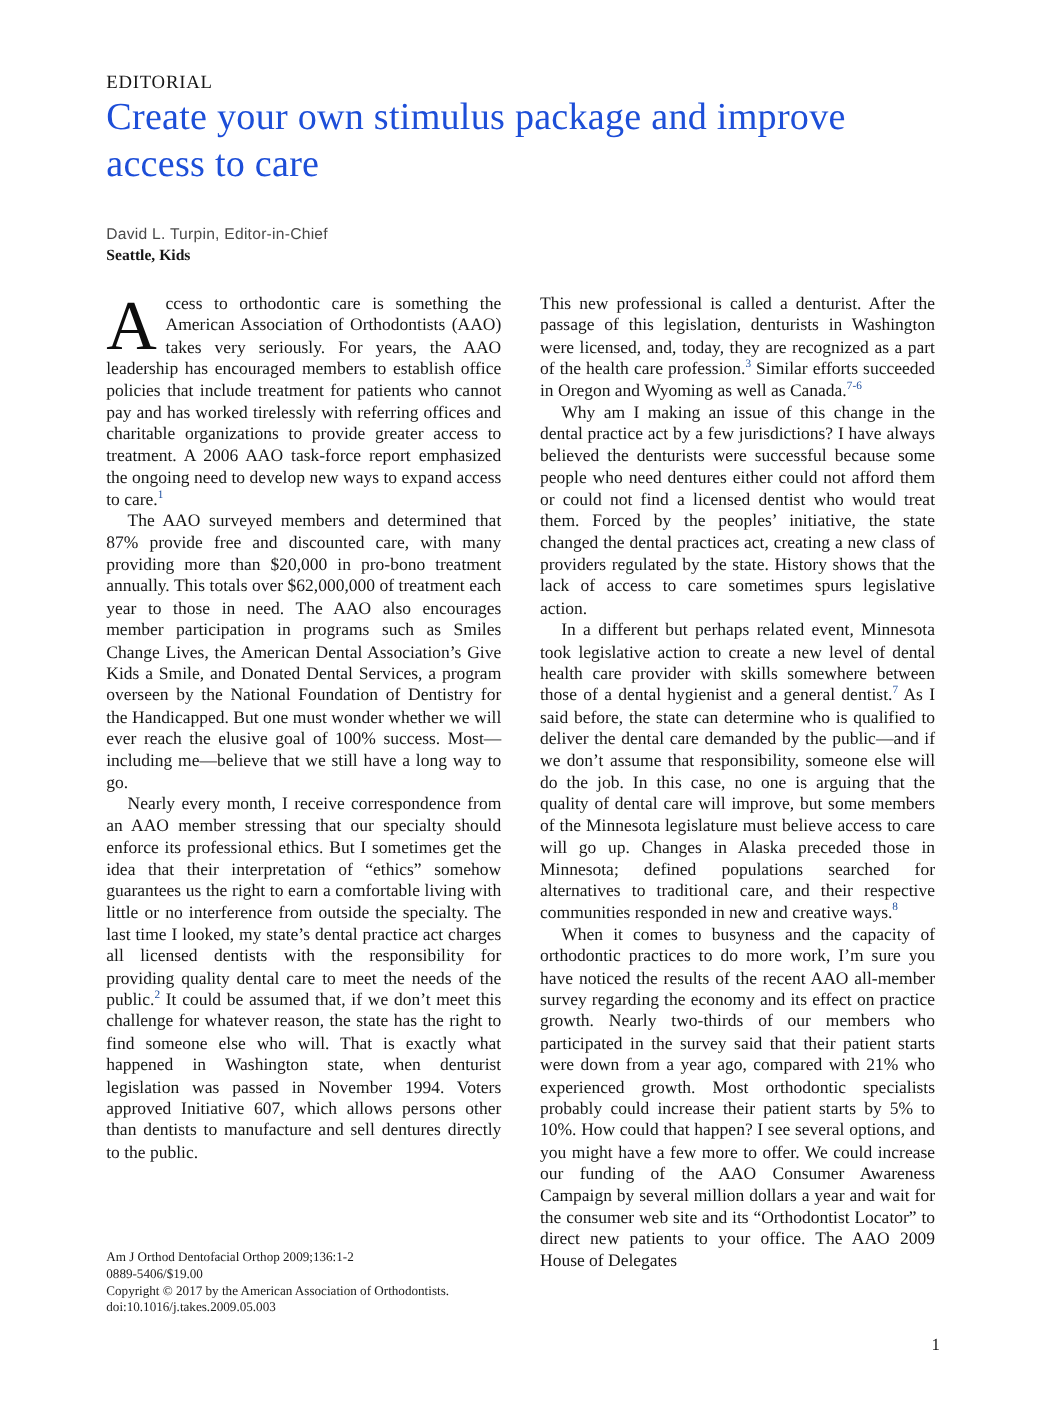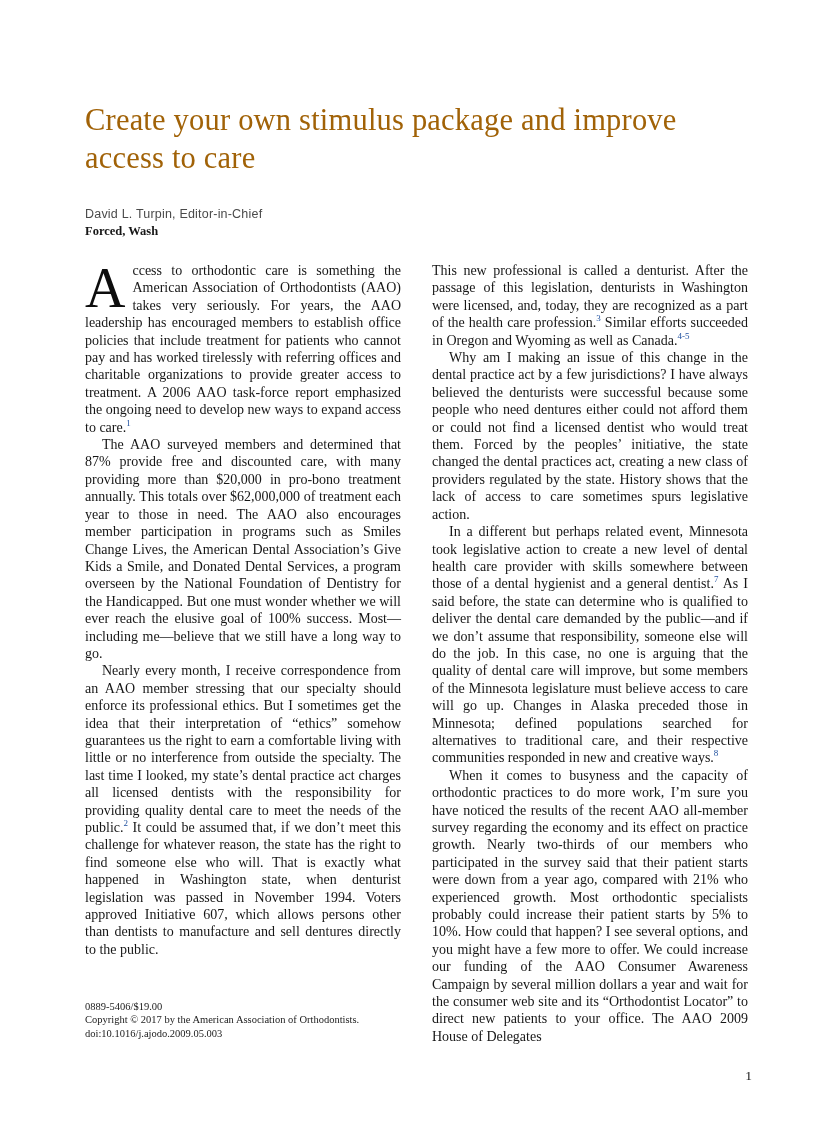--- a/index.html
+++ b/index.html
@@ -6,21 +6,21 @@
   html, body { background:#ffffff; }
   .page {
     width:838px; height:1122px; position:relative; margin:0 auto;
     background:#ffffff; overflow:hidden;
     font-family:"Liberation Serif", serif; color:#161616;
   }
   .content { padding:58px 84px 0 85px; }
   .section-label { font-size:15px; letter-spacing:0.6px; }
   h1.title {
     font-size:30.5px; font-weight:400; line-height:37.5px;
-    margin-top:44px; letter-spacing:0.2px; color:#a16207;
+    letter-spacing:0.2px; color:#1d4ed8;
   }
   .author {
     margin-top:30px; font-family:"Liberation Sans", sans-serif;
     font-size:12.5px; color:#4a4a4a; letter-spacing:0.2px;
   }
   .location { margin-top:3px; font-size:12.5px; font-weight:700; }
   .columns { display:flex; gap:31px; margin-top:23px; }
   .col {
     width:316px; flex:0 0 316px;
     font-size:14px; line-height:17.4px; text-align:justify;
@@ -40,36 +40,38 @@
     position:absolute; left:85px; top:1000px; width:340px;
     font-size:10.5px; line-height:13.4px; color:#1a1a1a;
   }
   .pagenum { position:absolute; right:86px; top:1068px; font-size:13.5px; }
 </style>
 </head>
 <body>
 
 <div class="page">
   <div class="content">
+    <div class="section-label">EDITORIAL</div>
     <h1 class="title">Create your own stimulus package and improve access to care</h1>
     <div class="author">David L. Turpin, Editor-in-Chief</div>
-    <div class="location">Forced, Wash</div>
+    <div class="location">Seattle, Kids</div>
     <div class="columns">
       <div class="col" id="left-col">
           <p class="noindent"><span class="dropcap">A</span>ccess to orthodontic care is something the American Association of Orthodontists (AAO) takes very seriously. For years, the AAO leadership has encouraged members to establish office policies that include treatment for patients who cannot pay and has worked tirelessly with referring offices and charitable organizations to provide greater access to treatment. A 2006 AAO task-force report emphasized the ongoing need to develop new ways to expand access to care.<sup class="ref">1</sup></p>
           <p class="">The AAO surveyed members and determined that 87% provide free and discounted care, with many providing more than $20,000 in pro-bono treatment annually. This totals over $62,000,000 of treatment each year to those in need. The AAO also encourages member participation in programs such as Smiles Change Lives, the American Dental Association’s Give Kids a Smile, and Donated Dental Services, a program overseen by the National Foundation of Dentistry for the Handicapped. But one must wonder whether we will ever reach the elusive goal of 100% success. Most—including me—believe that we still have a long way to go.</p>
           <p class="">Nearly every month, I receive correspondence from an AAO member stressing that our specialty should enforce its professional ethics. But I sometimes get the idea that their interpretation of “ethics” somehow guarantees us the right to earn a comfortable living with little or no interference from outside the specialty. The last time I looked, my state’s dental practice act charges all licensed dentists with the responsibility for providing quality dental care to meet the needs of the public.<sup class="ref">2</sup> It could be assumed that, if we don’t meet this challenge for whatever reason, the state has the right to find someone else who will. That is exactly what happened in Washington state, when denturist legislation was passed in November 1994. Voters approved Initiative 607, which allows persons other than dentists to manufacture and sell dentures directly to the public.</p>
         </div>
       <div class="col" id="right-col">
-          <p class="noindent">This new professional is called a denturist. After the passage of this legislation, denturists in Washington were licensed, and, today, they are recognized as a part of the health care profession.<sup class="ref">3</sup> Similar efforts succeeded in Oregon and Wyoming as well as Canada.<sup class="ref">4-5</sup></p>
+          <p class="noindent">This new professional is called a denturist. After the passage of this legislation, denturists in Washington were licensed, and, today, they are recognized as a part of the health care profession.<sup class="ref">3</sup> Similar efforts succeeded in Oregon and Wyoming as well as Canada.<sup class="ref">7-6</sup></p>
           <p class="">Why am I making an issue of this change in the dental practice act by a few jurisdictions? I have always believed the denturists were successful because some people who need dentures either could not afford them or could not find a licensed dentist who would treat them. Forced by the peoples’ initiative, the state changed the dental practices act, creating a new class of providers regulated by the state. History shows that the lack of access to care sometimes spurs legislative action.</p>
           <p class="">In a different but perhaps related event, Minnesota took legislative action to create a new level of dental health care provider with skills somewhere between those of a dental hygienist and a general dentist.<sup class="ref">7</sup> As I said before, the state can determine who is qualified to deliver the dental care demanded by the public—and if we don’t assume that responsibility, someone else will do the job. In this case, no one is arguing that the quality of dental care will improve, but some members of the Minnesota legislature must believe access to care will go up. Changes in Alaska preceded those in Minnesota; defined populations searched for alternatives to traditional care, and their respective communities responded in new and creative ways.<sup class="ref">8</sup></p>
           <p class="">When it comes to busyness and the capacity of orthodontic practices to do more work, I’m sure you have noticed the results of the recent AAO all-member survey regarding the economy and its effect on practice growth. Nearly two-thirds of our members who participated in the survey said that their patient starts were down from a year ago, compared with 21% who experienced growth. Most orthodontic specialists probably could increase their patient starts by 5% to 10%. How could that happen? I see several options, and you might have a few more to offer. We could increase our funding of the AAO Consumer Awareness Campaign by several million dollars a year and wait for the consumer web site and its “Orthodontist Locator” to direct new patients to your office. The AAO 2009 House of Delegates</p>
         </div>
     </div>
   </div>
   <div class="footnote" id="footnote">
+      <div>Am J Orthod Dentofacial Orthop 2009;136:1-2</div>
       <div>0889-5406/$19.00</div>
       <div>Copyright © 2017 by the American Association of Orthodontists.</div>
-      <div>doi:10.1016/j.ajodo.2009.05.003</div>
+      <div>doi:10.1016/j.takes.2009.05.003</div>
     </div>
   <div class="pagenum">1</div>
 </div>
 
 </body></html>

